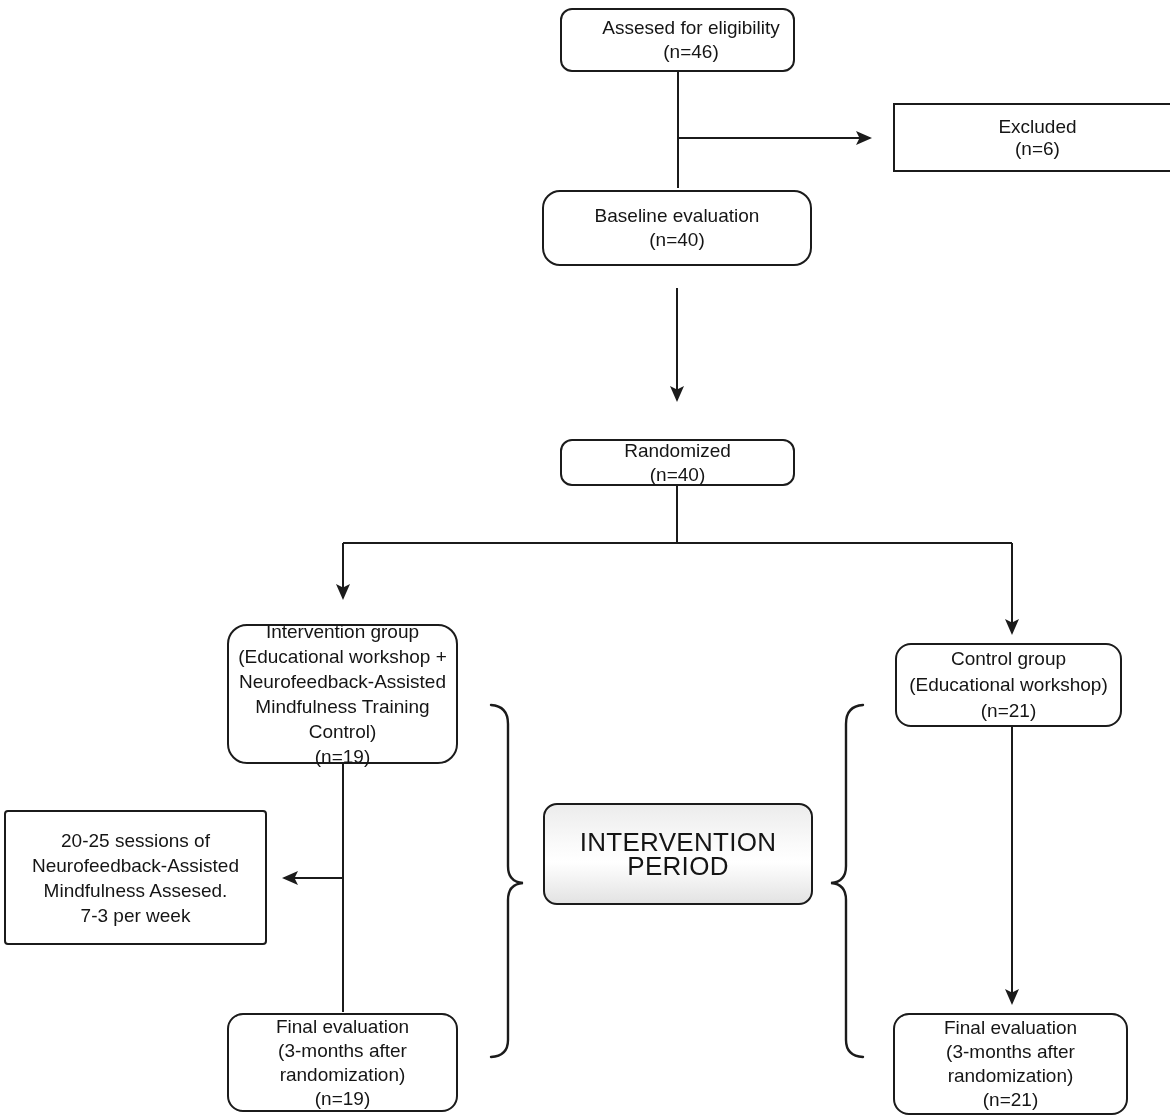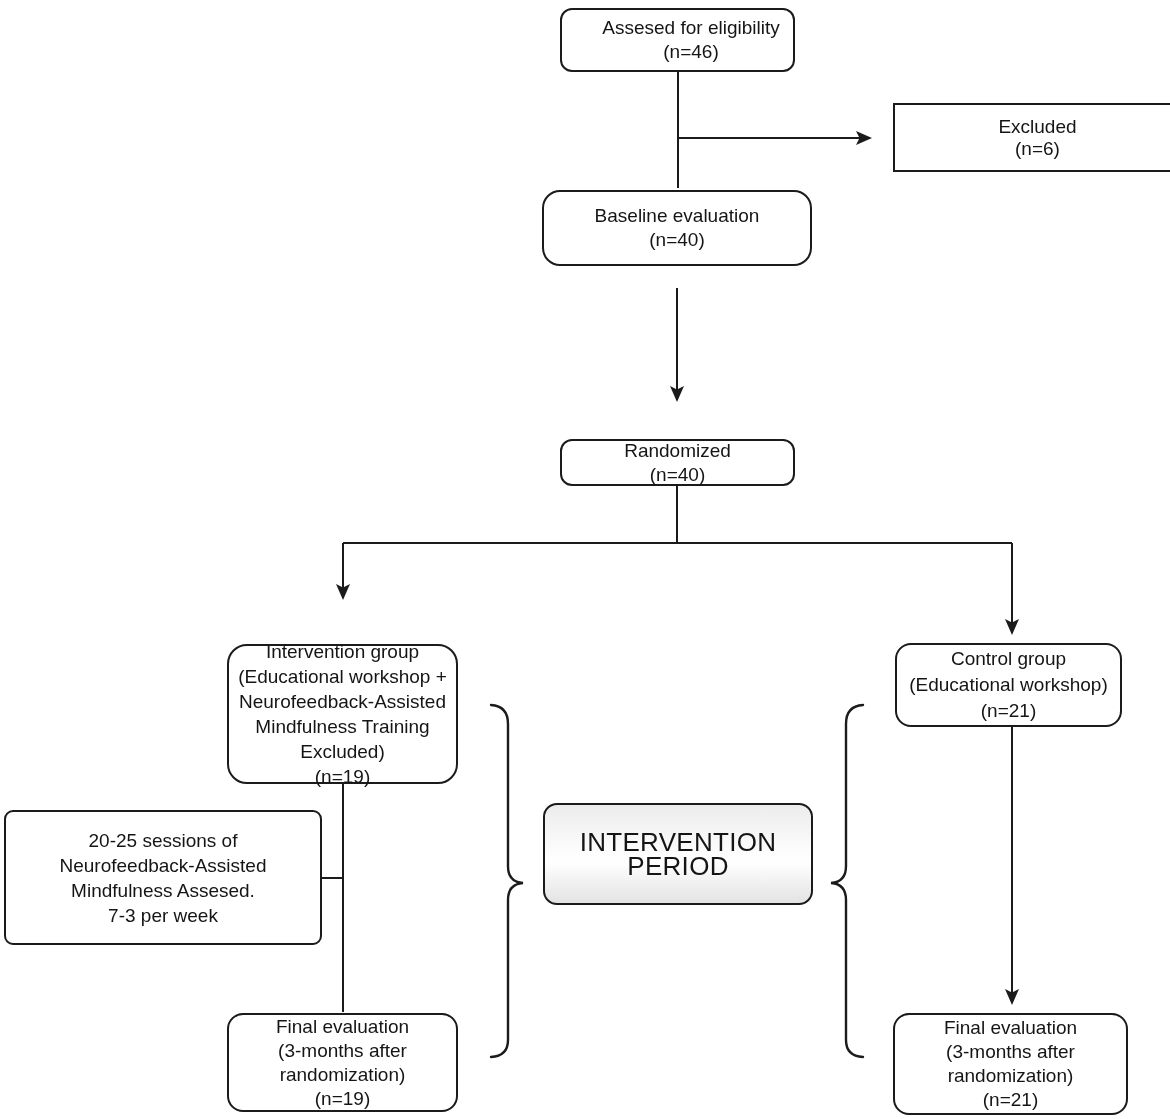--- a/index.html
+++ b/index.html
@@ -19,23 +19,23 @@
     background:#ffffff;
     display:flex;flex-direction:column;
     align-items:center;justify-content:center;
     text-align:center;
     font-size:19px;line-height:24px;
   }
   .b-elig{left:560px;top:8px;width:235px;height:64px;border-radius:12px;padding-left:27px;}
   .b-excl{left:877px;top:103px;width:289px;height:69px;border-radius:0;line-height:22px;margin-left:16px;}
   .b-base{left:542px;top:190px;width:270px;height:76px;border-radius:18px;text-align:center;}
   .b-rand{left:560px;top:410px;width:235px;height:47px;border-radius:12px;margin-top:29px;}
-  .b-intv{left:227px;top:644px;width:231px;height:140px;border-radius:20px;line-height:25px;font-size:19px;text-align:center;}
+  .b-intv{left:227px;top:624px;width:231px;height:140px;border-radius:20px;line-height:25px;font-size:19px;text-align:center;}
   .b-ctrl{left:895px;top:643px;width:227px;height:84px;border-radius:16px;line-height:26px;}
-  .b-sess{left:4px;top:810px;width:318px;height:135px;border-radius:9px;line-height:25px;}
+  .b-sess{left:4px;top:810px;width:263px;height:135px;border-radius:4px;line-height:25px;}
   .b-perd{
     left:543px;top:803px;width:270px;height:102px;border-radius:14px;
     background:linear-gradient(180deg,#ececec 0%,#fafafa 40%,#ffffff 58%,#e3e3e3 100%);
     font-size:26px;letter-spacing:.3px;
   }
   .b-finl{left:227px;top:1013px;width:231px;height:99px;border-radius:16px;}
   .b-finr{left:893px;top:1013px;width:235px;height:102px;border-radius:16px;}
 </style>
 </head>
 <body>
@@ -84,21 +84,21 @@
   <div class="box b-rand">
     <div>Randomized</div>
     <div>(n=40)</div>
   </div>
 
   <div class="box b-intv">
     <div>Intervention group</div>
     <div>(Educational workshop +</div>
     <div>Neurofeedback-Assisted</div>
     <div>Mindfulness Training</div>
-    <div>Excluded)</div>
+    <div>Control)</div>
     <div>(n=19)</div>
   </div>
 
   <div class="box b-ctrl">
     <div>Control group</div>
     <div>(Educational workshop)</div>
     <div>(n=21)</div>
   </div>
 
   <div class="box b-sess">

